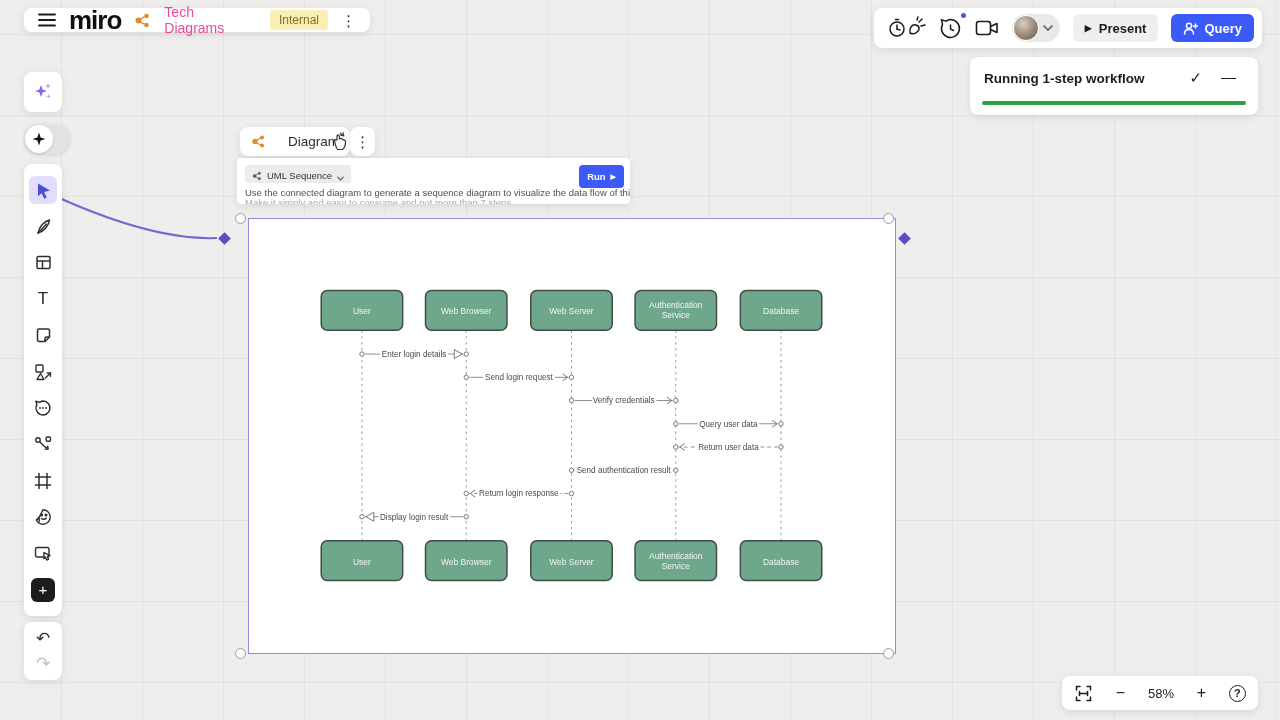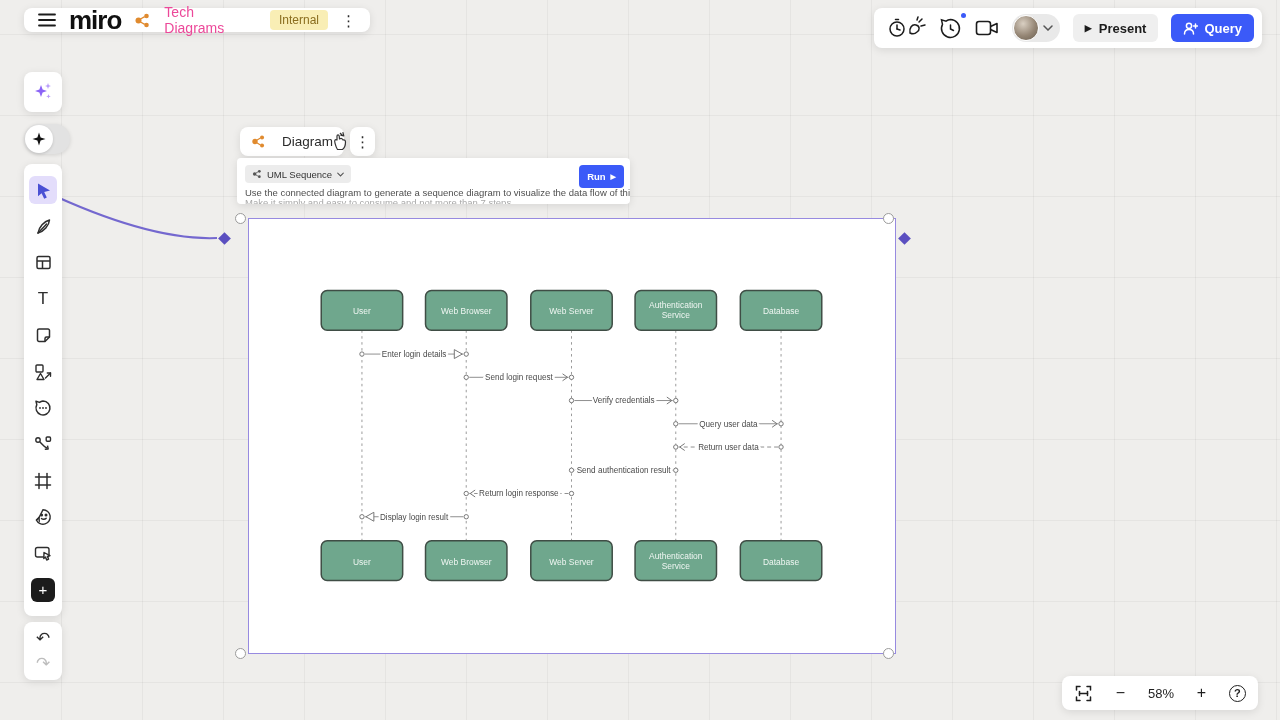--- a/index.html
+++ b/index.html
@@ -52,27 +52,27 @@
   #undoredo { left:24px; top:622px; width:38px; height:58px; display:flex; flex-direction:column; align-items:center; justify-content:space-evenly; }
   #undo-glyph { font-size:17px; color:#2e2e2e; line-height:1; }
   #redo-glyph { font-size:17px; color:#bdbdbd; line-height:1; }
 
   
   #connector-svg { position:absolute; left:0; top:0; pointer-events:none; }
   .diamond { position:absolute; width:9px; height:9px; background:#5b4fc0; transform:rotate(45deg); }
   #diamond-left { left:220px; top:234px; }
   #diamond-right { left:900px; top:234px; }
 
-  #diagram-pill { left:240px; top:127px; height:29px; padding:0 11px; gap:16px; display:flex; align-items:center; }
+  #diagram-pill { left:240px; top:127px; height:29px; padding:0 11px; gap:22px; display:flex; align-items:center; }
   #diagram-pill span { font-size:13.5px; color:#2b2b2b; }
   #kebab-pill { left:350px; top:127px; width:25px; height:29px; display:flex; align-items:center; justify-content:center; }
   #mouse-cursor { position:absolute; left:328px; top:131px; }
 
   #prompt-card { left:237px; top:158px; width:393px; height:46px; border-radius:4px; overflow:hidden; }
-  #type-pill { position:absolute; left:8px; top:7px; height:18px; background:#ececec; border-radius:4px; padding:8px 7px; display:flex; align-items:center; gap:5px; font-size:9.5px; color:#333; }
+  #type-pill { position:absolute; left:8px; top:7px; height:18px; background:#ececec; border-radius:4px; padding:2px 7px; display:flex; align-items:flex-end; gap:5px; font-size:9.5px; color:#333; }
   #run-btn { position:absolute; right:6px; top:7px; height:23px; background:#3b5af8; border:none; border-radius:4px; color:#fff; font-size:9.5px; font-weight:bold; padding:0 8px; display:flex; align-items:center; gap:5px; }
   #run-btn .play { font-size:7px; }
   #prompt-line1 { position:absolute; left:8px; top:29px; font-size:9.5px; color:#4f4f4f; white-space:nowrap; }
   #prompt-line2 { position:absolute; left:8px; top:39px; font-size:9.5px; color:#a8a8a8; white-space:nowrap; }
 
   #frame { position:absolute; left:240px; top:218px; width:648px; height:436px; background:#fff; border:1.5px solid #978ae0;margin-left:8px; }
   .handle { position:absolute; width:11px; height:11px; background:#fff; border:1.5px solid #9b9b9b; border-radius:50%; z-index:5; }
 
   
   #zoombar { left:1062px; top:676px; width:196px; height:34px; display:flex; align-items:center; justify-content:space-between; padding:0 12px; }
@@ -170,20 +170,26 @@
             <circle cx="6" cy="3.8" r="2.6"></circle>
             <path d="M1.5 12 C1.5 9 3.5 7.5 6 7.5 C8.5 7.5 10.5 9 10.5 12"></path>
             <line x1="12.5" y1="2" x2="12.5" y2="6"></line>
             <line x1="10.5" y1="4" x2="14.5" y2="4"></line>
           </g>
         </svg>
       <span>Query</span>
     </button>
   </div>
 
+  <div class="card" id="workflow">
+    <span id="workflow-title">Running 1-step workflow</span>
+    <span id="workflow-check">✓</span>
+    <span id="workflow-min">—</span>
+    <div id="workflow-bar" style="background: rgb(47, 158, 68); width: calc(100% - 24px);"></div>
+  </div>
 
   <div class="card" id="ai-card">
     <svg class="icon" width="22" height="22" viewBox="0 0 22 22">
         <g fill="#8b63f6">
           <path d="M9 4 L10.6 8.4 L15 10 L10.6 11.6 L9 16 L7.4 11.6 L3 10 L7.4 8.4 Z"></path>
           <path d="M16 2 L16.8 4.2 L19 5 L16.8 5.8 L16 8 L15.2 5.8 L13 5 L15.2 4.2 Z" fill="#b79bfa"></path>
           <path d="M16.5 13 L17.1 14.7 L18.8 15.3 L17.1 15.9 L16.5 17.6 L15.9 15.9 L14.2 15.3 L15.9 14.7 Z" fill="#b79bfa"></path>
         </g>
       </svg>
   </div>

